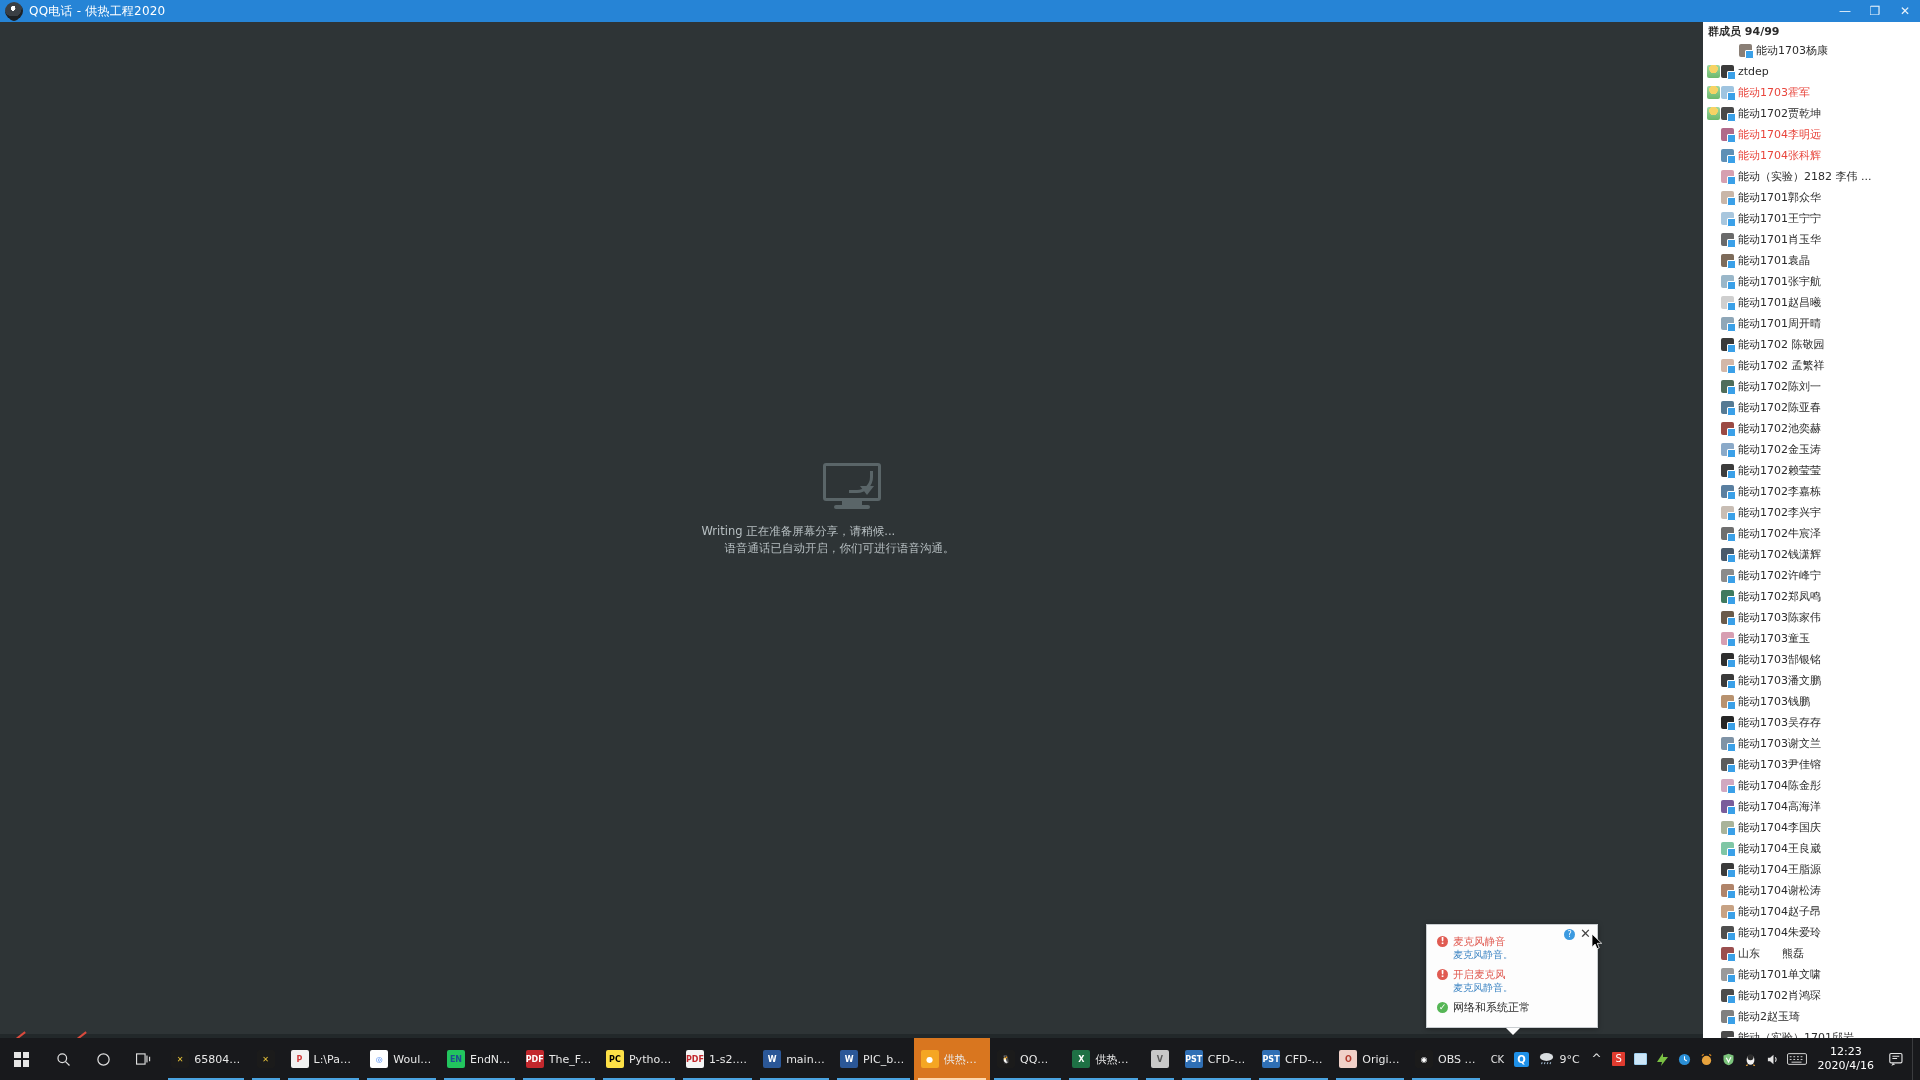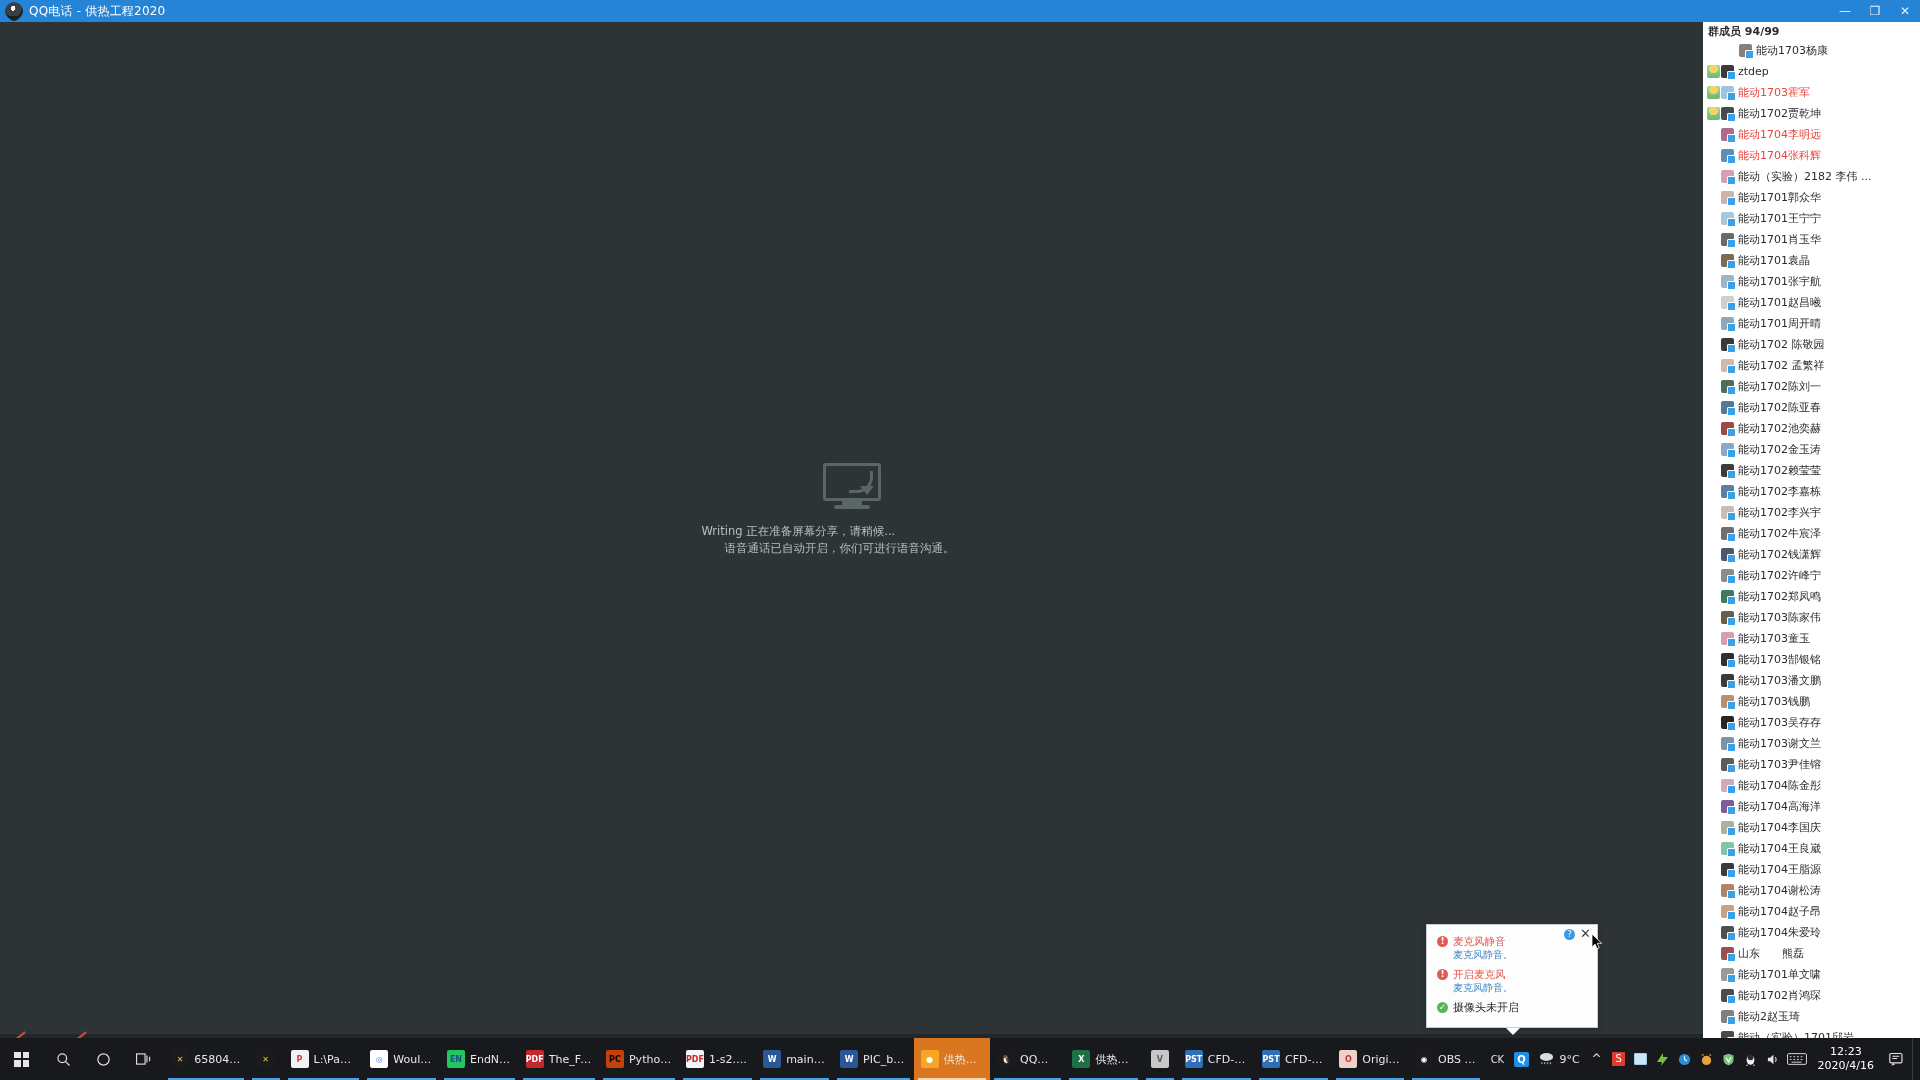--- a/index.html
+++ b/index.html
@@ -847,21 +847,21 @@
         <div class="nitem">
           <span class="nico warn">!</span>
           <span class="ntxt">
             <div class="t1">开启麦克风</div>
             <div class="t2">麦克风静音。</div>
           </span>
         </div>
         <div class="nitem">
           <span class="nico ok">✓</span>
           <span class="ntxt">
-            <div class="t3">摄像头未开启</div>
+            <div class="t3">网络和系统正常</div>
           </span>
         </div>
       </div>
   </div>
   <div id="notify-tail"></div>
   <div id="cursor">
     <svg width="11" height="16" viewBox="0 0 11 16">
         <path d="M0 0l0 13.2 3.1-3.1 1.9 4.6 2.2-.9-1.9-4.5 4.4 0z" fill="#000" stroke="#fff" stroke-width=".8"></path>
       </svg>
   </div>
@@ -910,21 +910,21 @@
         </div>
         <div class="tapp open">
           <span class="ticon" style="background: #22c55e; display: flex; align-items: center; justify-content: center; color: rgb(29, 79, 145); font-size: 8px; font-weight: bold; overflow: hidden;">EN</span>
           <span class="tlbl">EndNote...</span>
         </div>
         <div class="tapp open">
           <span class="ticon" style="background: rgb(195, 40, 45); display: flex; align-items: center; justify-content: center; color: rgb(255, 255, 255); font-size: 8px; font-weight: bold; overflow: hidden;">PDF</span>
           <span class="tlbl">The_Finit...</span>
         </div>
         <div class="tapp open">
-          <span class="ticon" style="background: #c2410c; display: flex; align-items: center; justify-content: center; color: rgb(0, 0, 0); font-size: 8px; font-weight: bold; overflow: hidden;">PC</span>
+          <span class="ticon" style="background: #fde047; display: flex; align-items: center; justify-content: center; color: rgb(0, 0, 0); font-size: 8px; font-weight: bold; overflow: hidden;">PC</span>
           <span class="tlbl">Pythone ...</span>
         </div>
         <div class="tapp open">
           <span class="ticon" style="background: rgb(245, 245, 245); display: flex; align-items: center; justify-content: center; color: rgb(195, 40, 45); font-size: 8px; font-weight: bold; overflow: hidden;">PDF</span>
           <span class="tlbl">1-s2.0-S...</span>
         </div>
         <div class="tapp open">
           <span class="ticon" style="background: rgb(43, 87, 151); display: flex; align-items: center; justify-content: center; color: rgb(255, 255, 255); font-size: 8px; font-weight: bold; overflow: hidden;">W</span>
           <span class="tlbl">main pa...</span>
         </div>

